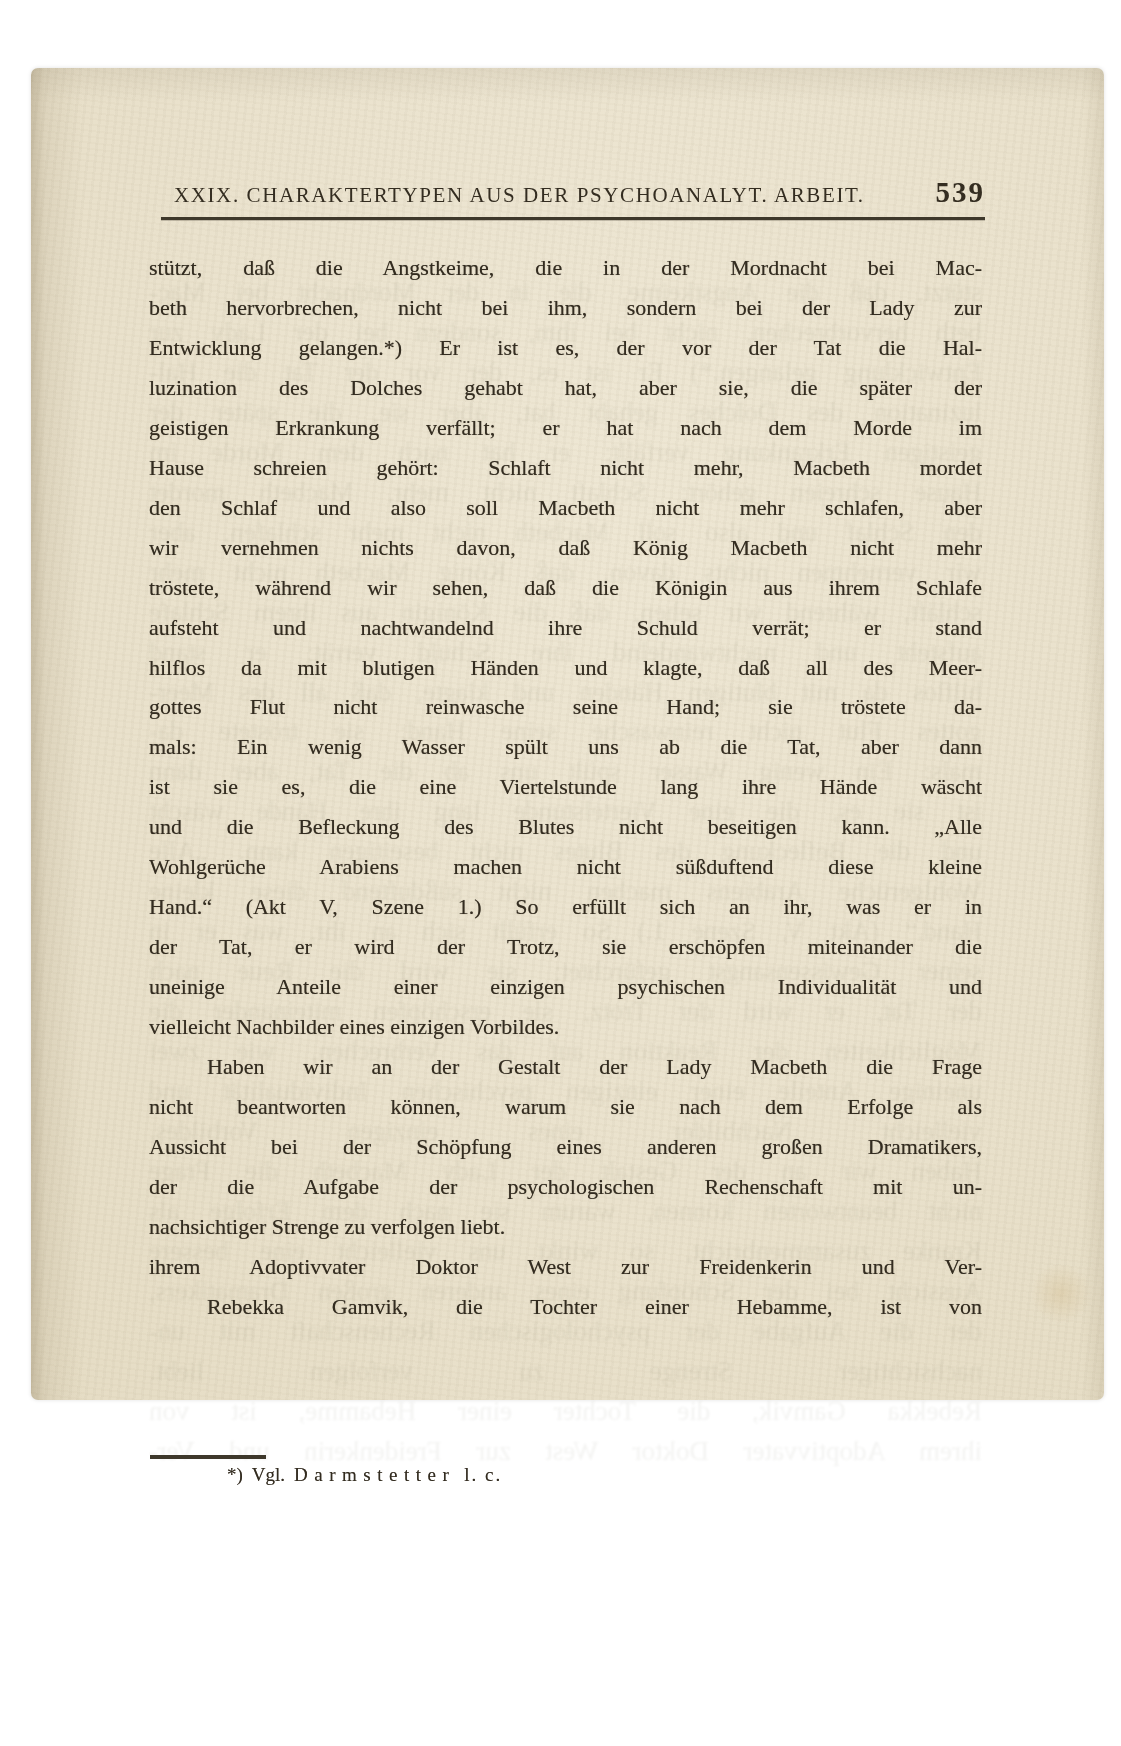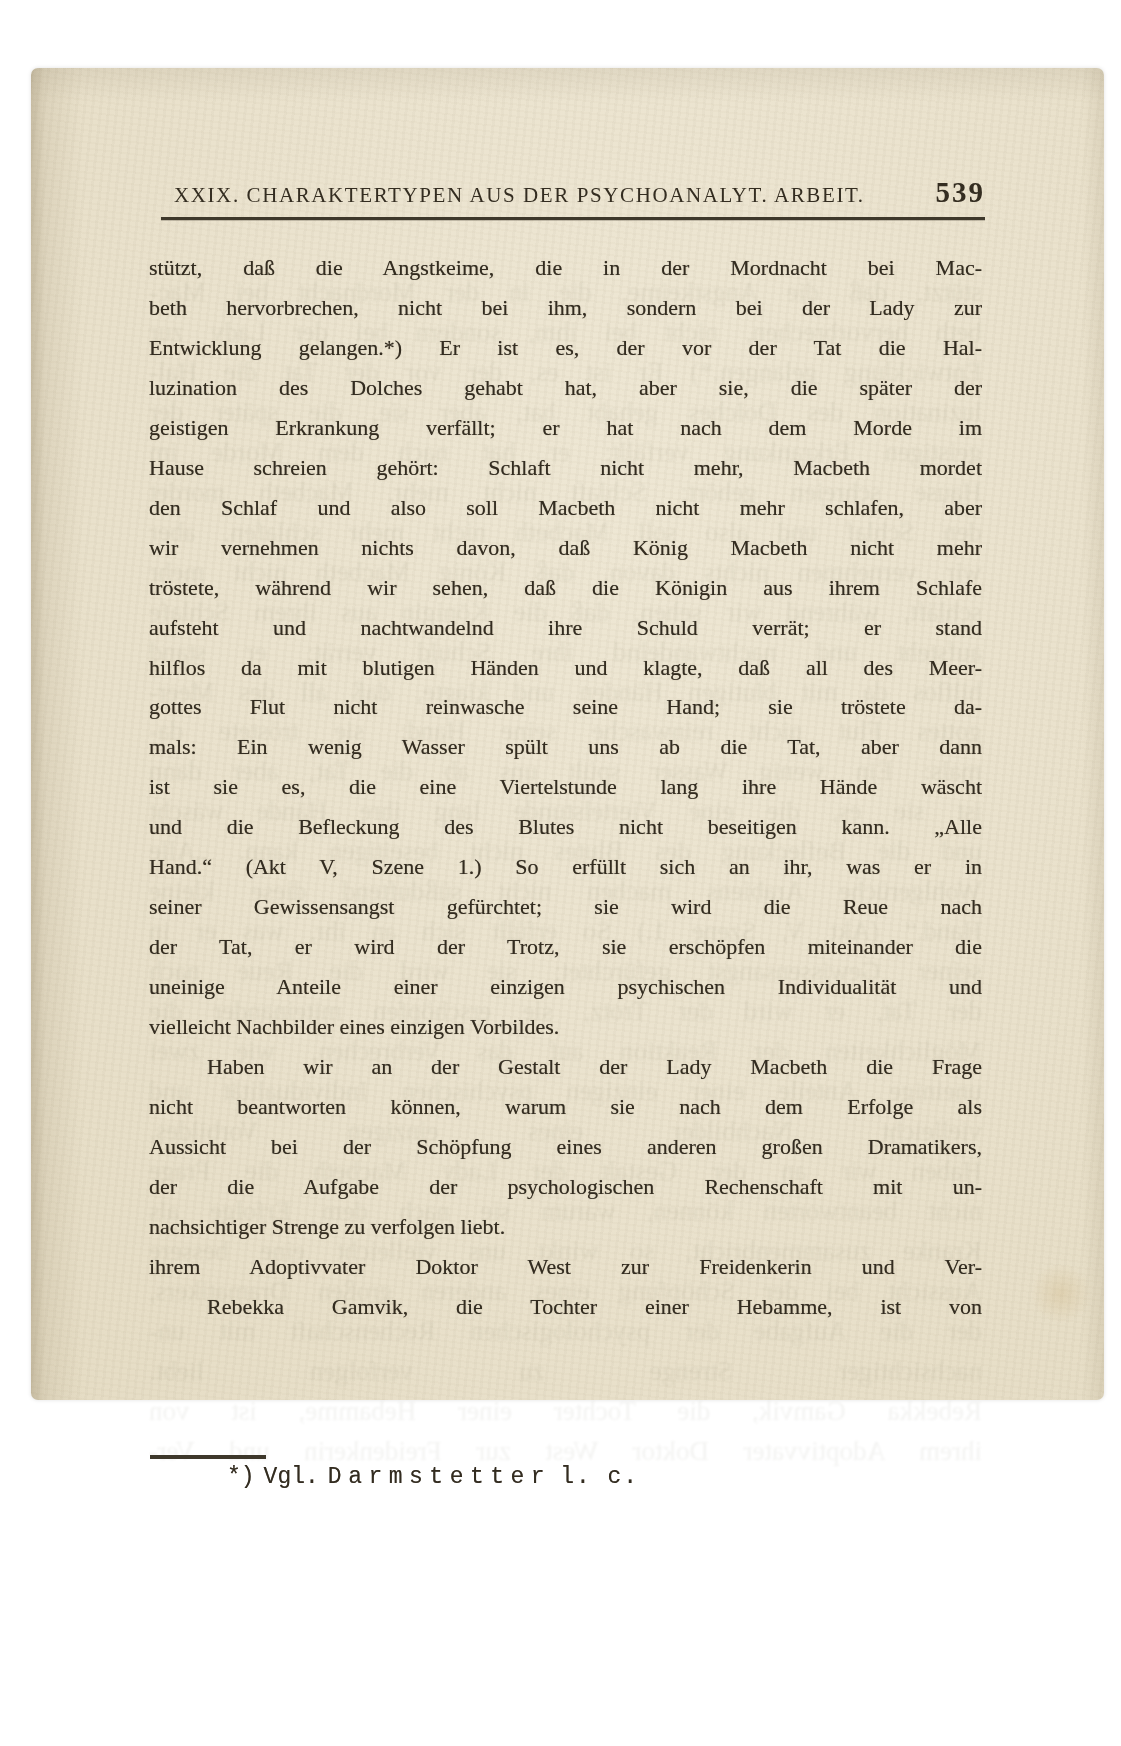--- a/index.html
+++ b/index.html
@@ -84,25 +84,24 @@
   }
   .ghost .line { text-align: justify; text-align-last: justify; }
   .foot-rule {
     position: absolute;
     left: 119px; top: 1387px; width: 116px; height: 3.5px;
     background: #3e382b;
   }
   .footnote {
     position: absolute;
     left: 196px; top: 1396px;
-    font-size: 23px;
+    font-size: 19px;
     color: #332c20;
     text-shadow: 0 0 0.6px rgba(51,44,32,0.5);
     white-space: nowrap;
-    font-family: Liberation Mono, monospace;
   }
   .footnote span { margin-right: 9px; }
   .footnote .spaced { letter-spacing: 6.5px; }
   .footnote .suffix { letter-spacing: 2px; margin-right: 0; }
 </style>
 </head>
 <body>
 
 <div class="page">
 
@@ -155,22 +154,22 @@
       <div class="line">Hause schreien gehört: Schlaft nicht mehr, Macbeth mordet</div>
       <div class="line">den Schlaf und also soll Macbeth nicht mehr schlafen, aber</div>
       <div class="line">wir vernehmen nichts davon, daß König Macbeth nicht mehr</div>
       <div class="line">tröstete, während wir sehen, daß die Königin aus ihrem Schlafe</div>
       <div class="line">aufsteht und nachtwandelnd ihre Schuld verrät; er stand</div>
       <div class="line">hilflos da mit blutigen Händen und klagte, daß all des Meer-</div>
       <div class="line">gottes Flut nicht reinwasche seine Hand; sie tröstete da-</div>
       <div class="line">mals: Ein wenig Wasser spült uns ab die Tat, aber dann</div>
       <div class="line">ist sie es, die eine Viertelstunde lang ihre Hände wäscht</div>
       <div class="line">und die Befleckung des Blutes nicht beseitigen kann. „Alle</div>
+      <div class="line">Wohlgerüche Arabiens machen nicht süßduftend diese kleine</div>
       <div class="line">Hand.“ (Akt V, Szene 1.) So erfüllt sich an ihr, was er in</div>
-      <div class="line">seiner Gewissensangst gefürchtet; sie wird die Reue nach</div>
       <div class="line">der Tat, er wird der Trotz, sie erschöpfen miteinander die</div>
       <div class="line">uneinige Anteile einer einzigen psychischen Individualität und</div>
       <div class="line last">vielleicht Nachbilder eines einzigen Vorbildes.</div>
       <div class="line indent">Haben wir an der Gestalt der Lady Macbeth die Frage</div>
       <div class="line">nicht beantworten können, warum sie nach dem Erfolge als</div>
       <div class="line">Aussicht bei der Schöpfung eines anderen großen Dramatikers,</div>
       <div class="line">der die Aufgabe der psychologischen Rechenschaft mit un-</div>
       <div class="line last">nachsichtiger Strenge zu verfolgen liebt.</div>
       <div class="line">ihrem Adoptivvater Doktor West zur Freidenkerin und Ver-</div>
       <div class="line indent">Rebekka Gamvik, die Tochter einer Hebamme, ist von</div>

